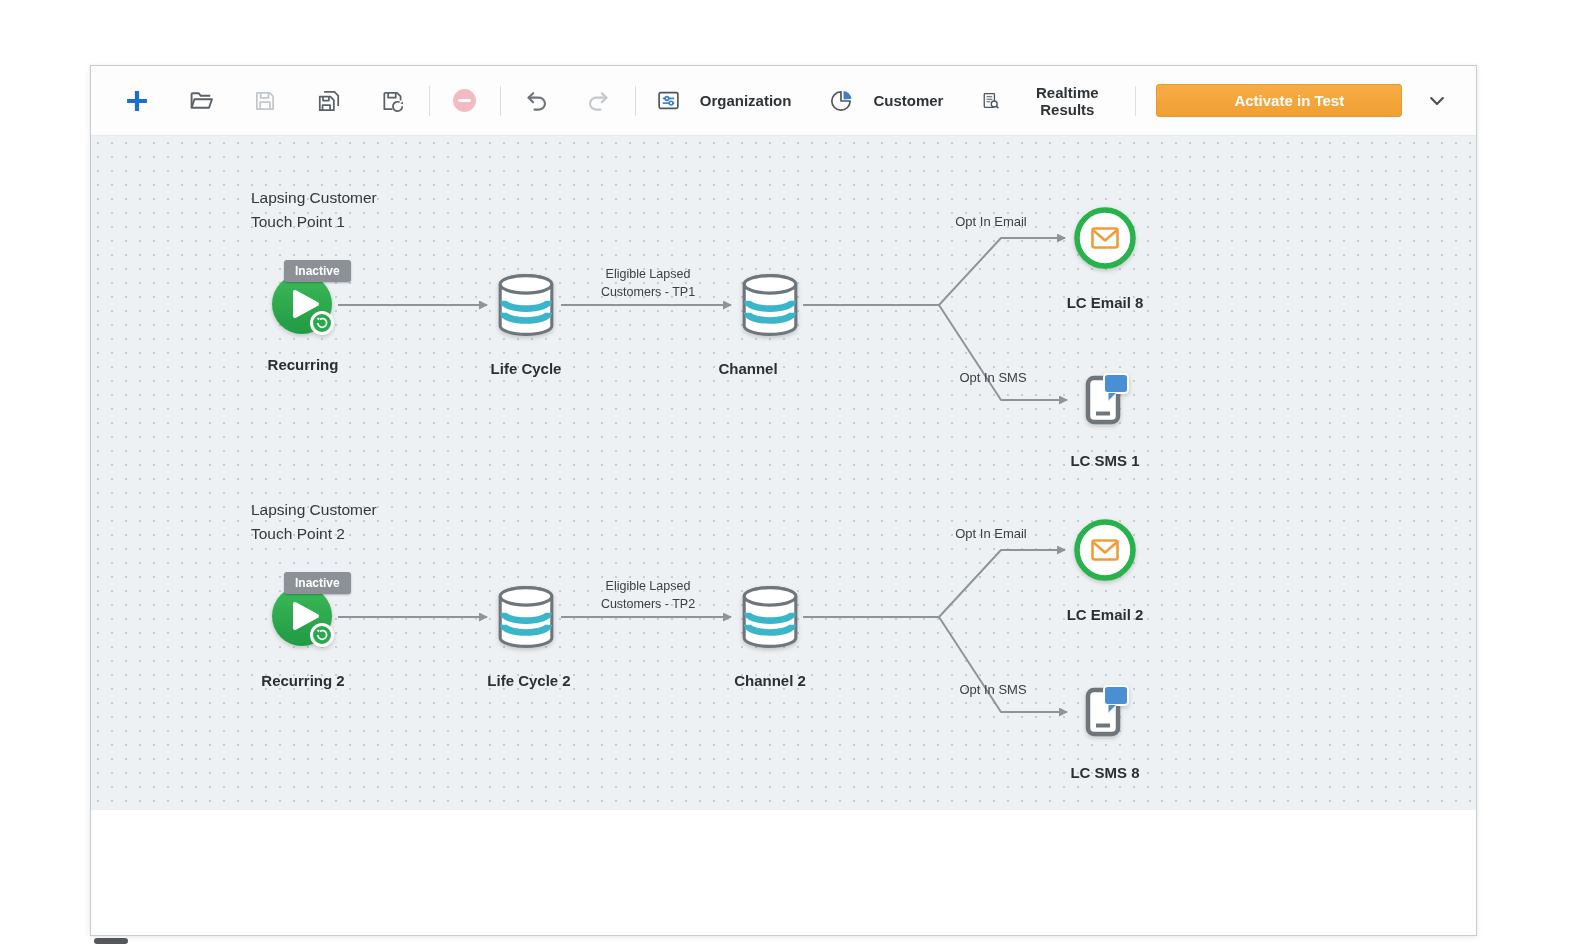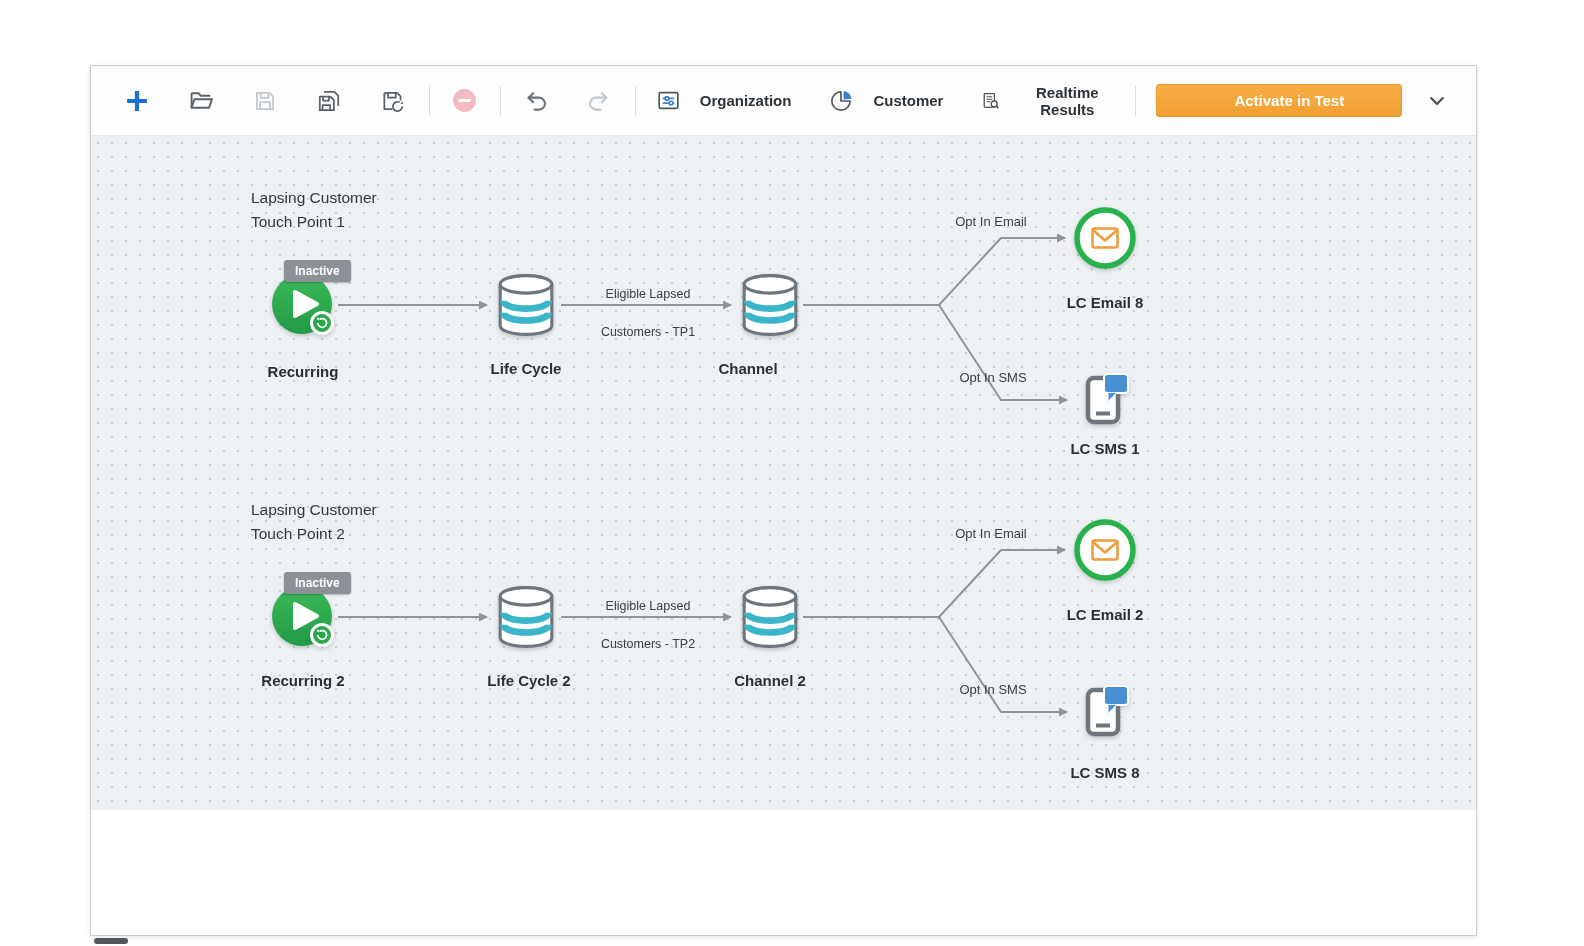--- a/index.html
+++ b/index.html
@@ -55,21 +55,21 @@
     position:absolute; transform:translateX(-50%); width:200px; text-align:center;
     font-size:15px; font-weight:700; color:#2b3034; z-index:1;
   }
   .tp-label { position:absolute; left:160px; top:50px; font-size:15.5px; color:#33383c; line-height:1.55; z-index:1; }
   .tp-label span { display:block; }
   .edge-label {
     position:absolute; transform:translateX(-50%); text-align:center; white-space:nowrap;
     font-size:13px; color:#3a4045; z-index:1;
   }
   .edge-label.two-line { font-size:12.5px; line-height:1.4; }
-  .edge-label.two-line span { display:block;margin-top:20px; }
+  .edge-label.two-line span { display:block; }
   .status-badge {
     position:absolute; left:193px; top:124px; z-index:2;
     background:#8b9196; color:#fff; font-size:12px; font-weight:700;
     padding:4px 11px; border-radius:3px; box-shadow:0 1px 2px rgba(0,0,0,.25);
   }
 
   .scroll-thumb { position:absolute; left:94px; top:938px; width:34px; height:6px; background:#53585c; border-radius:3px; cursor:pointer; }
 </style>
 </head>
 <body>
@@ -223,21 +223,21 @@
                 <stop offset="1" stop-color="#219a44"></stop>
               </linearGradient>
             </defs>
           <circle cx="32" cy="32" r="30" fill="url(#gGreen)"></circle>
           <path d="M25 20 L47 32 L25 44 z" fill="#ffffff" stroke="#ffffff" stroke-width="4" stroke-linejoin="round"></path>
           <circle cx="52" cy="51" r="10.5" fill="#2aa94c" stroke="#ffffff" stroke-width="3"></circle>
           <path d="M47.8 51 a4.4 4.4 0 1 0 1.8 -3.6" stroke="#ffffff" stroke-width="1.7" fill="none"></path>
           <path d="M49.2 45.6 l-2.6 1.1 2.3 1.8 z" fill="#ffffff"></path>
         </svg>
       </div>
-      <div class="node-label" style="left:212px;top:227px;">Recurring</div>
+      <div class="node-label" style="left:212px;top:220px;">Recurring</div>
 
       <div class="node" style="left:435px;top:169px;">
         <svg width="62" height="64" viewBox="0 0 60 62">
           <path d="M5 11 a25 8.5 0 0 1 50 0 v40 a25 8.5 0 0 1 -50 0 z" fill="#ffffff" stroke="#6e767c" stroke-width="3" stroke-linejoin="round"></path>
           <ellipse cx="30" cy="11" rx="25" ry="8.5" fill="#ffffff" stroke="#6e767c" stroke-width="3"></ellipse>
           <path d="M8 27 a22 7.5 0 0 0 44 0" stroke="#3ab5ca" stroke-width="6.5" fill="none"></path>
           <path d="M8 38.5 a22 7.5 0 0 0 44 0" stroke="#3ab5ca" stroke-width="6.5" fill="none"></path>
         </svg>
       </div>
       <div class="node-label" style="left:435px;top:224px;">Life Cycle</div>
@@ -269,21 +269,21 @@
 
       <div class="edge-label" style="left:902px;top:234px;">Opt In SMS</div>
       <div class="node" style="left:1014px;top:264px;">
         <svg width="64" height="64" viewBox="0 0 64 64">
           <rect x="15" y="10" width="30" height="44" rx="6" fill="#ffffff" stroke="#6e767c" stroke-width="4.5"></rect>
           <path d="M23 45.5 h14" stroke="#6e767c" stroke-width="4"></path>
           <rect x="31" y="6" width="24" height="19" rx="3.5" fill="#4a8fd3" stroke="#ffffff" stroke-width="2"></rect>
           <path d="M35 24.5 L35 33.5 L44 24.5 z" fill="#4a8fd3" stroke="#ffffff" stroke-width="1"></path>
         </svg>
       </div>
-      <div class="node-label" style="left:1014px;top:304px;">LC SMS 1</div>
+      <div class="node-label" style="left:1014px;top:316px;">LC SMS 1</div>
     </div>
 
     <div class="flow-row row2">
       <div class="tp-label">
         <span>Lapsing Customer</span>
         <span>Touch Point 2</span>
       </div>
       <div class="status-badge">Inactive</div>
 
       <div class="node" style="left:212px;top:169px;">

